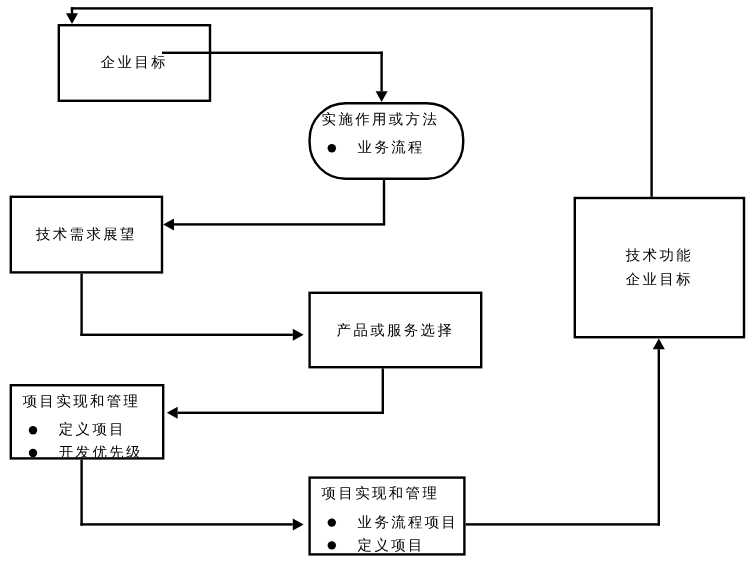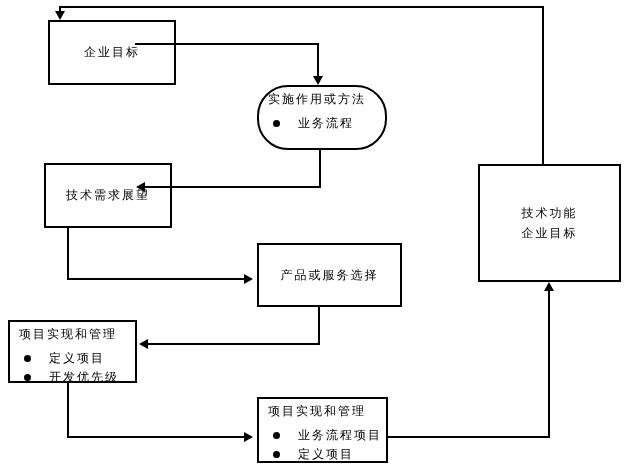--- a/index.html
+++ b/index.html
@@ -71,21 +71,21 @@
     height: 0;
   }
   .arr-down  { border-left: 5px solid transparent; border-right: 5px solid transparent; border-top: 9px solid #000; }
   .arr-up    { border-left: 5px solid transparent; border-right: 5px solid transparent; border-bottom: 9px solid #000; }
   .arr-left  { border-top: 5px solid transparent; border-bottom: 5px solid transparent; border-right: 9px solid #000; }
   .arr-right { border-top: 5px solid transparent; border-bottom: 5px solid transparent; border-left: 9px solid #000; }
 
   
   #node-goal    { left: 8px;   top: 20px;  width: 128px; height: 65px; margin-left: 40px; }
   #node-methods { left: 257px; top: 85px;  width: 130px; height: 65px; border-radius: 31px; }
-  #node-tech    { left: 8px;   top: 163px; width: 128px; height: 65px; margin-left: 36px; }
+  #node-tech    { left: 8px;   top: 163px; width: 128px; height: 65px; }
   #node-product { left: 257px; top: 243px; width: 145px; height: 64px; }
   #node-pmo     { left: 8px;   top: 320px; width: 129px; height: 63px; }
   #node-impl    { left: 257px; top: 397px; width: 131px; height: 66px; }
   #node-success { left: 478px; top: 164px; width: 143px; height: 118px; }
 </style>
 </head>
 <body>
 
 <div class="stage">
 

